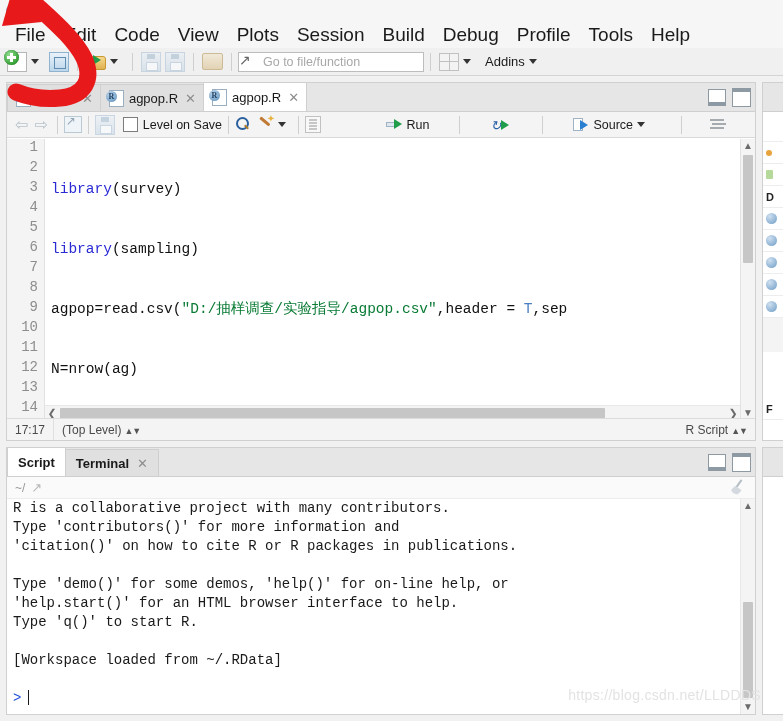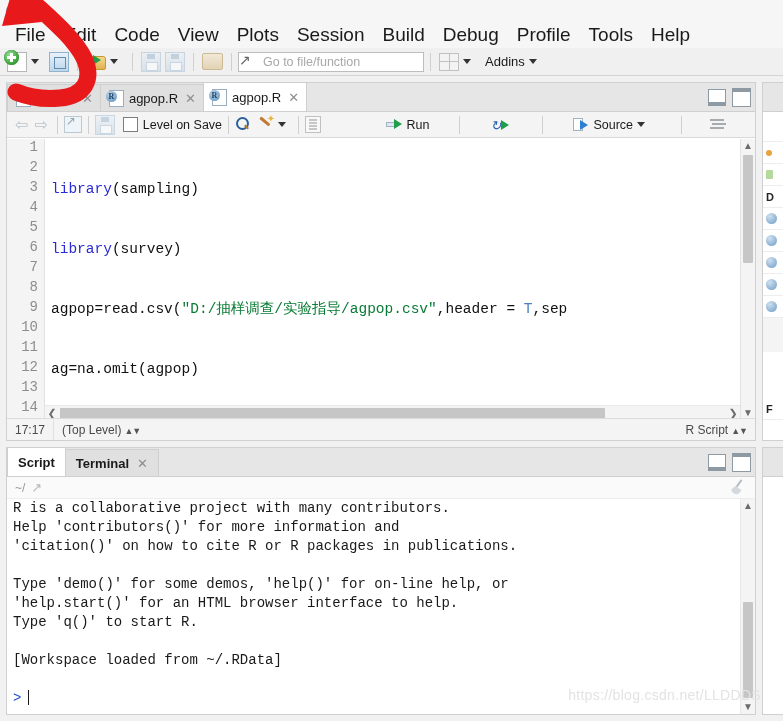--- a/index.html
+++ b/index.html
@@ -775,24 +775,23 @@
         <div class="ln">9</div>
         <div class="ln">10</div>
         <div class="ln">11</div>
         <div class="ln">12</div>
         <div class="ln">13</div>
         <div class="ln">14</div>
         <div class="ln">15</div>
       </div>
 
       <div class="code-lines">
+        <div class="row"><span class="kw">library</span>(survey)</div>
         <div class="row"><span class="kw">library</span>(sampling)</div>
-        <div class="row"><span class="kw">library</span>(survey)</div>
         <div class="row">agpop=read.csv(<span class="str">"D:/</span><span class="cn">抽样调查/实验指导</span><span class="str">/agpop.csv"</span>,header = <span class="tt">T</span>,sep</div>
-        <div class="row">ag=na.omit(agpop)</div>
         <div class="row">N=nrow(ag)</div>
         
         
         
         
         
         
         
         
         
@@ -879,21 +878,21 @@
       </div>
     </div>
 
     <div class="console-bar">
       <span class="cwd">~/</span>
       <span class="ic-share">↗</span>
       <span class="ic-broom"></span>
     </div>
 
     <div class="console-out"><span>R is a collaborative project with many contributors.</span>
-<span>Help 'contributors()' for more information and</span>
+<span>Type 'contributors()' for more information and</span>
 <span>'citation()' on how to cite R or R packages in publications.</span>
 <span></span>
 <span>Type 'demo()' for some demos, 'help()' for on-line help, or</span>
 <span>'help.start()' for an HTML browser interface to help.</span>
 <span>Type 'q()' to start R.</span>
 <span></span>
 <span>[Workspace loaded from ~/.RData]</span>
 <span></span>
 <span class="prompt">&gt;</span><span class="console-caret"></span></div>
 

